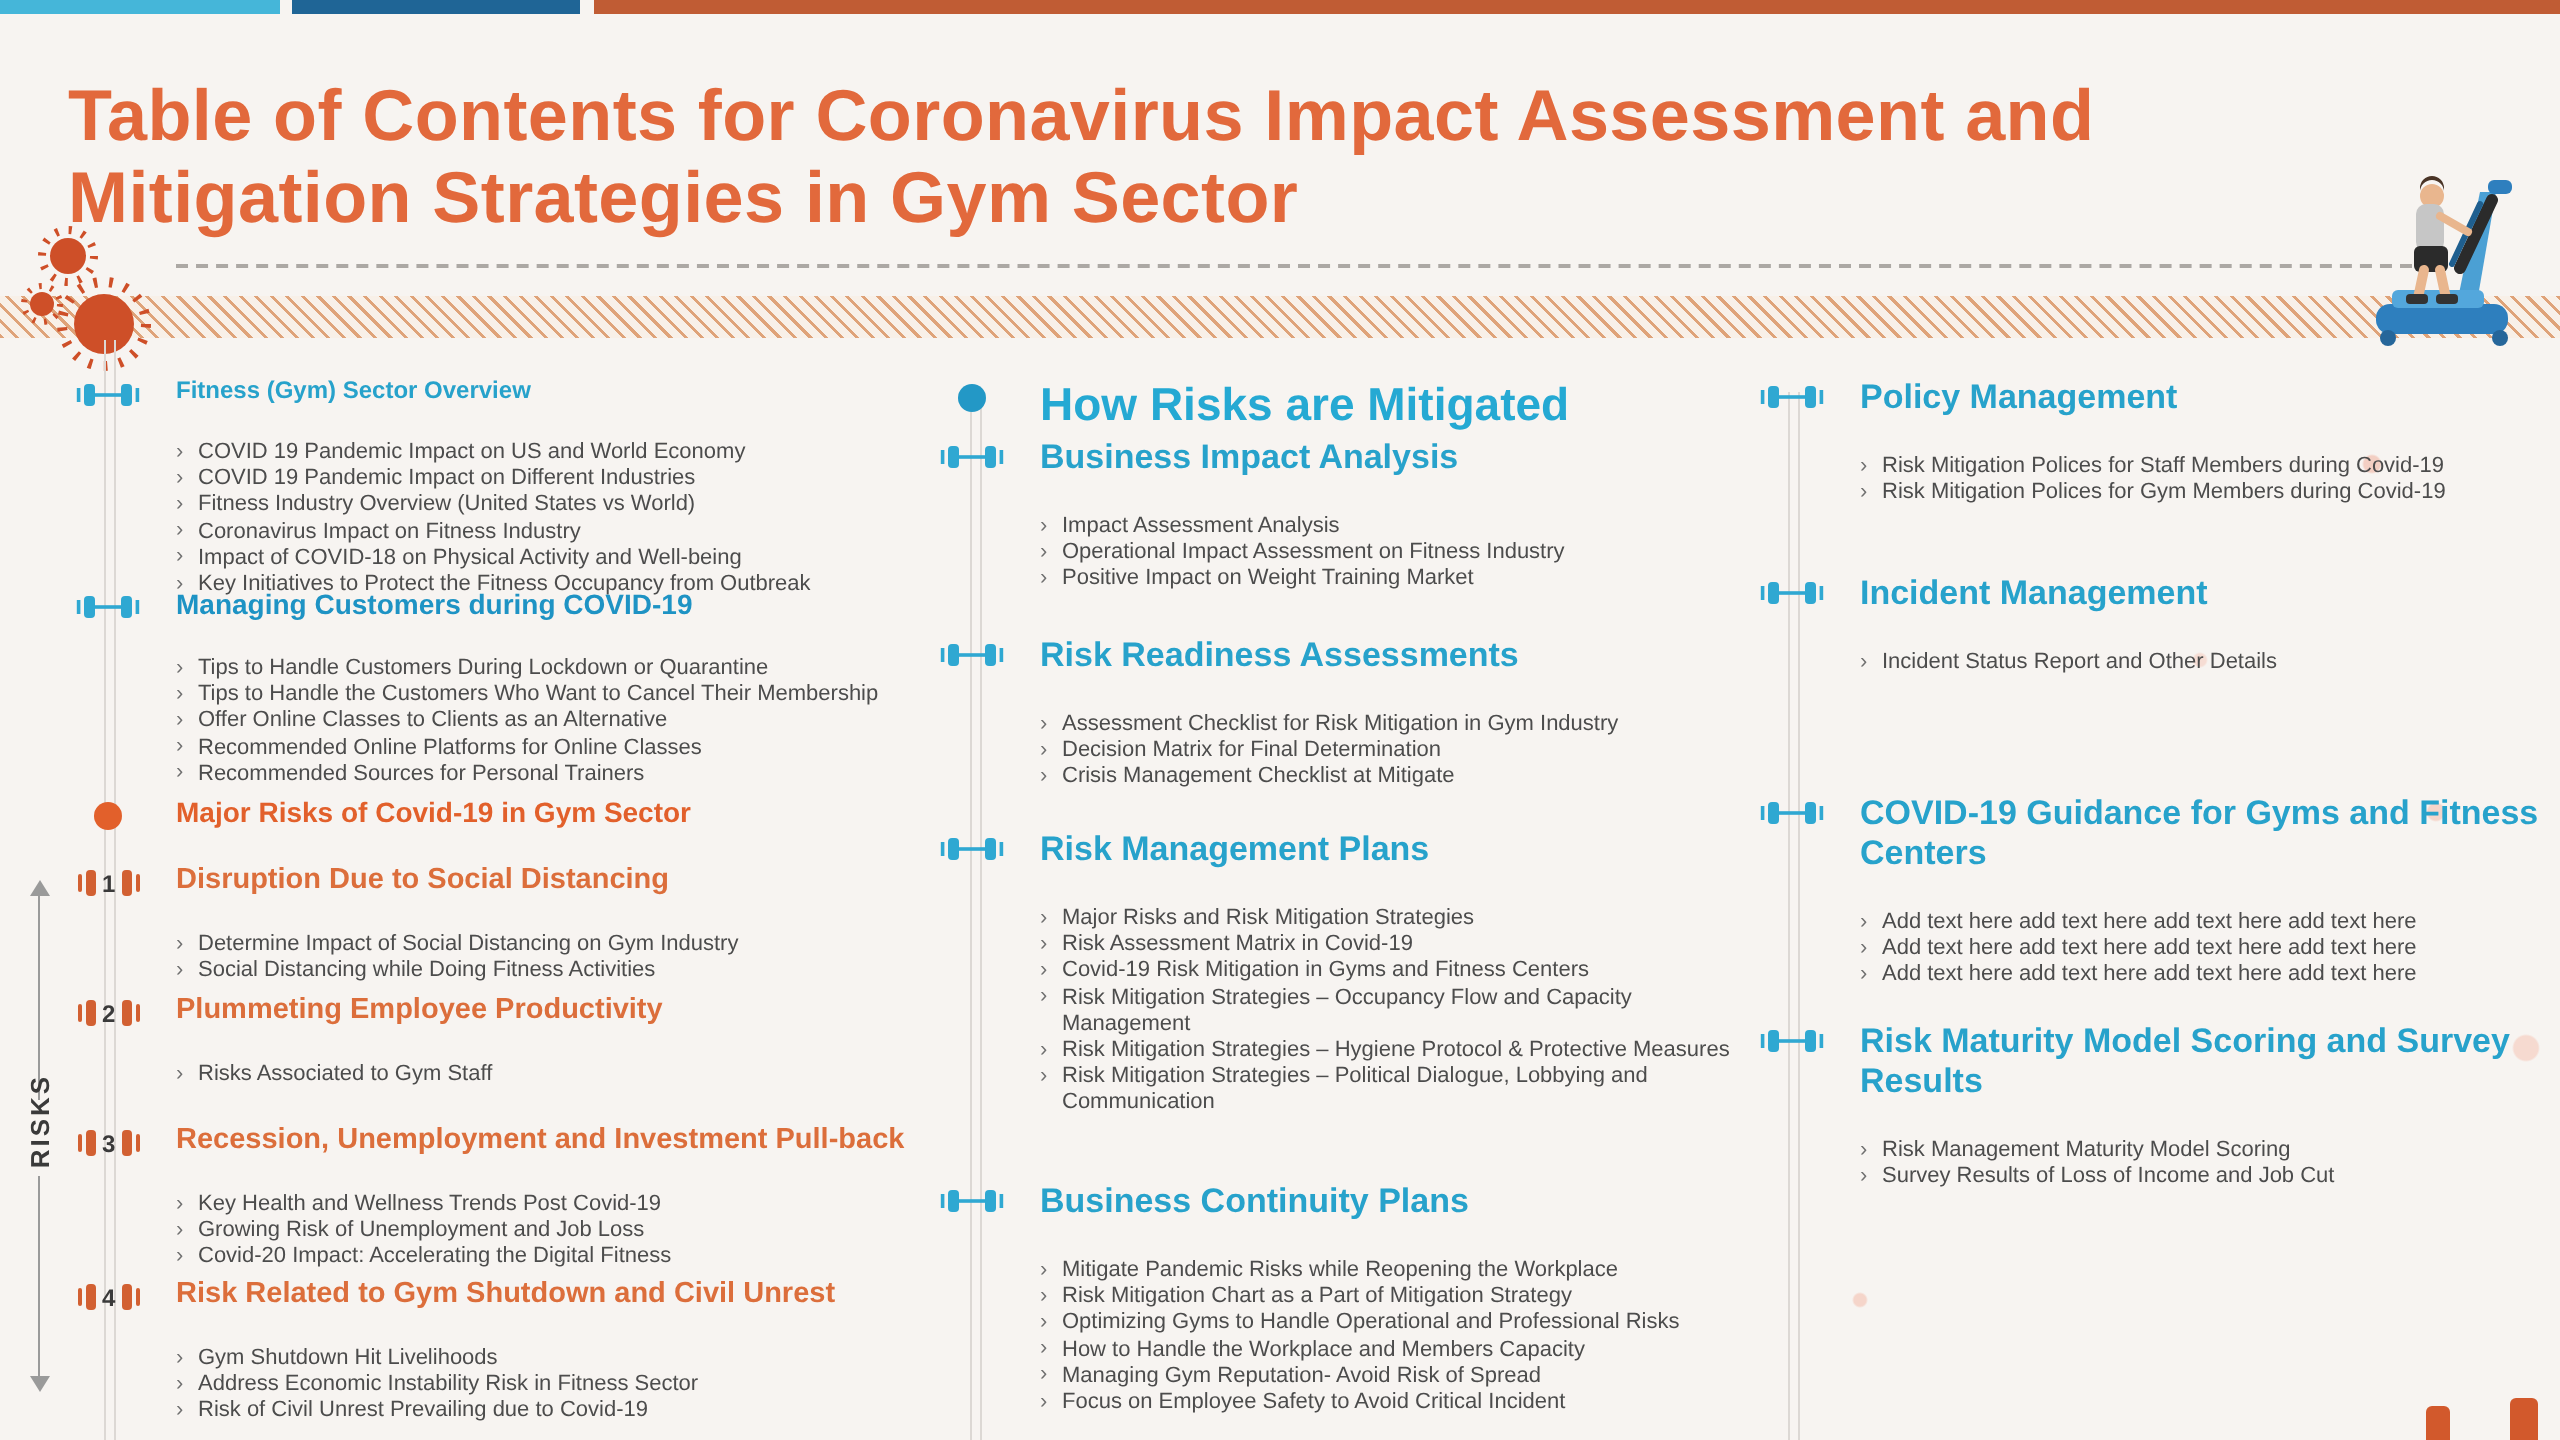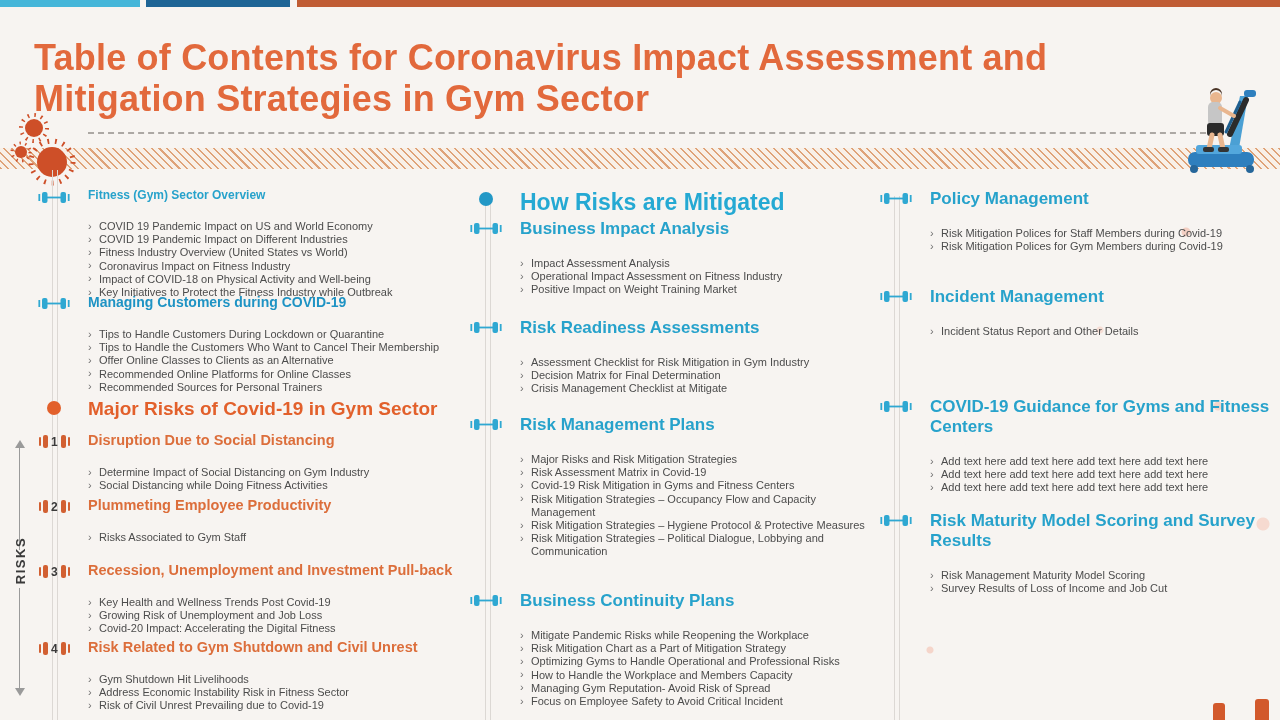--- a/index.html
+++ b/index.html
@@ -37,21 +37,21 @@
   .sec{position:absolute;left:0;width:100%;}
   .sec .icon{position:absolute;left:2px;top:2px;line-height:0;}
   .sec .circle{position:absolute;left:11px;top:3px;width:14px;height:14px;border-radius:50%;}
   .circle.o{background:#E2602B;}
   .circle.b{background:#2398C6;}
   .sec h3{margin:0;padding-left:52px;font-weight:bold;}
   .h-cyan{color:#27A2CB;font-size:12px;}
   .h-cyan-lg{color:#1E93C4;font-size:14px;}
   .h-cyan-xl{color:#25A9D3;font-size:23px;}
   .h-cyan-md{color:#27A2CB;font-size:17px;}
-  .h-orange-lg{color:#E2602B;font-size:19px;}
+  .h-orange-lg{color:#E2602B;font-size:14px;}
   .h-orange{color:#DC6E3B;font-size:14.5px;}
   .sec ul{margin:18px 0 0;padding:0 0 0 52px;list-style:none;}
   .sec li{position:relative;padding-left:11px;font-size:11px;line-height:13.2px;color:#4C4C4C;}
   .sec li::before{content:"\203A";position:absolute;left:0;top:-0.5px;color:#707070;}
   
   .num{position:absolute;left:3px;top:2px;display:flex;align-items:center;gap:2px;height:15px;}
   .num .tick{width:2px;height:9px;background:#D26032;border-radius:1px;}
   .num .wt{width:5px;height:13px;background:#D26032;border-radius:2px;}
   .num b{font-size:12px;color:#3A3A3A;padding:0 1px;}
   
@@ -138,21 +138,21 @@
             </g>
           </svg>
       </span>
       <h3 class="h-cyan">Fitness (Gym) Sector Overview</h3>
       <ul>
           <li>COVID 19 Pandemic Impact on US and World Economy</li>
           <li>COVID 19 Pandemic Impact on Different Industries</li>
           <li>Fitness Industry Overview (United States vs World)</li>
           <li>Coronavirus Impact on Fitness Industry</li>
           <li>Impact of COVID-18 on Physical Activity and Well-being</li>
-          <li>Key Initiatives to Protect the Fitness Industry while Outbreak</li>
+          <li>Key Initiatives to Protect the Fitness Occupancy from Outbreak</li>
         </ul>
     </div>
 
     <div class="sec" style="top:294px">
       <span class="icon">
         <svg width="32" height="15" viewBox="0 0 32 15">
             <g fill="#2FA8D2" stroke="#2FA8D2">
               <line x1="1.3" y1="4" x2="1.3" y2="11" stroke-width="1.8"></line>
               <rect x="4" y="2" width="5.5" height="11" rx="2" stroke="none"></rect>
               <line x1="9" y1="7.5" x2="23" y2="7.5" stroke-width="1.8"></line>

